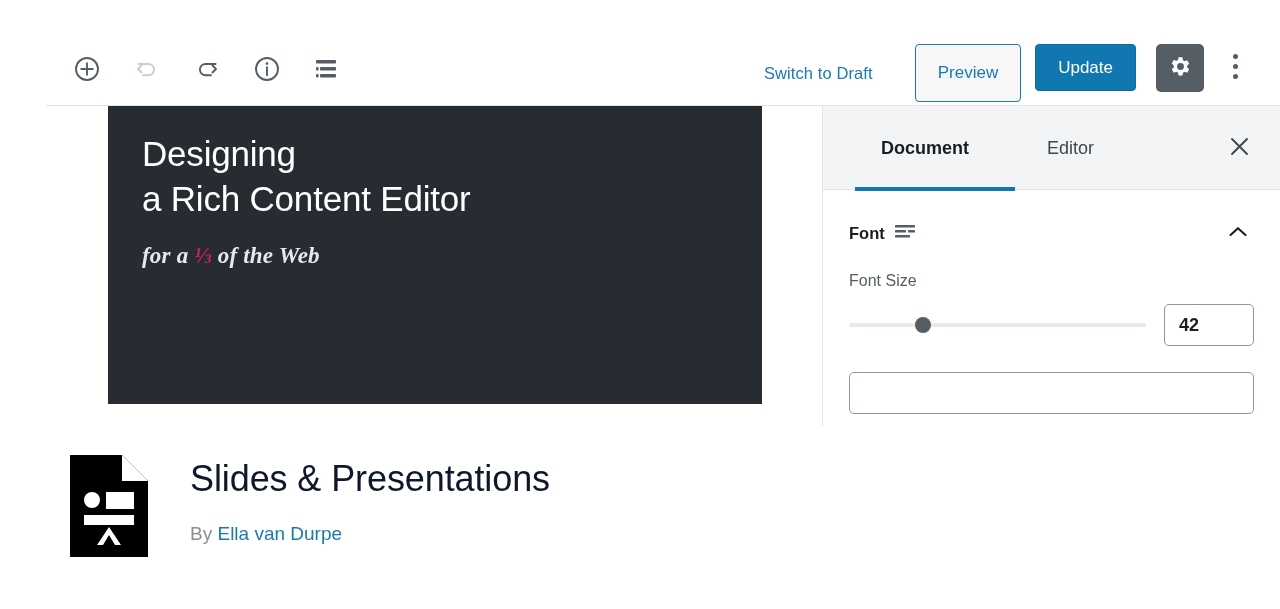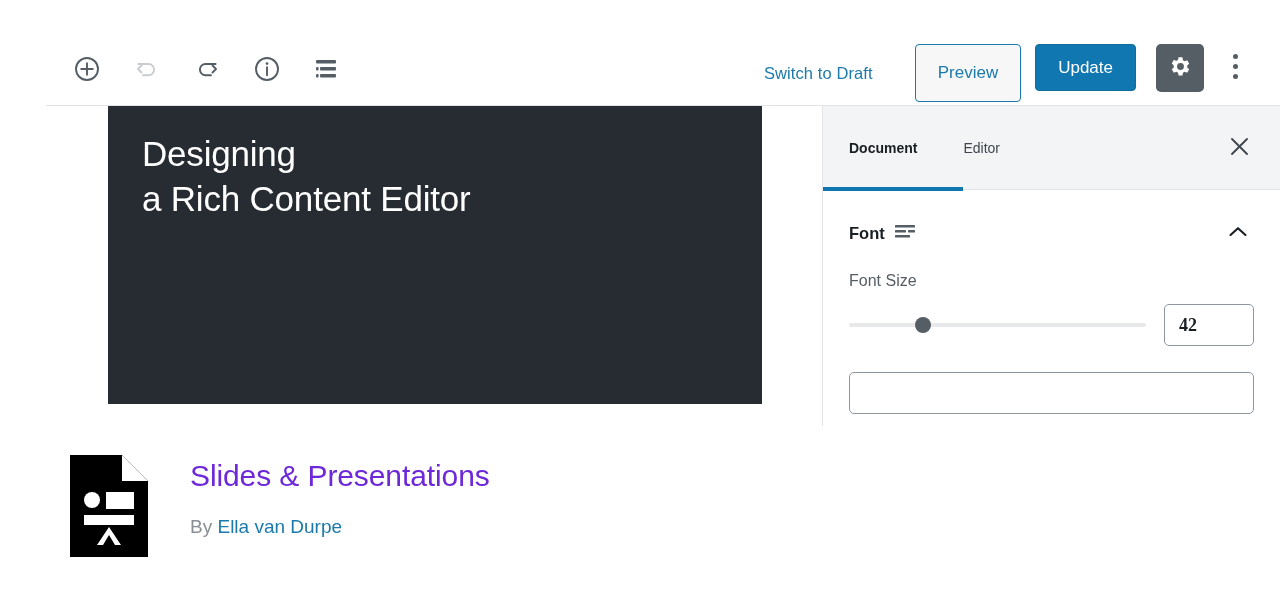--- a/index.html
+++ b/index.html
@@ -100,23 +100,23 @@
     border-left: 1px solid #e2e4e7;
     overflow: hidden;
   }
   .panel-tabs {
     position: relative;
     height: 84px; background: #f3f4f5;
     border-bottom: 1px solid #e2e4e7;
     display: flex; align-items: center; padding: 0 26px;
   }
   .panel-tab {
-    font-size: 14px; color: #40464d; background: none; border: none;
+    font-size: 18px; color: #40464d; background: none; border: none;
     cursor: pointer; padding: 0; margin-right: 46px; height: 84px; line-height: 84px;
-    font-family: "Liberation Sans", sans-serif; position: relative;
+    font-family: "Liberation Sans", sans-serif; position: relative; margin-left: 32px;
   }
   .panel-tab.active { font-weight: bold; color: #191e23; }
   .panel-tab.active::after {
     content: ""; position: absolute; left: -26px; right: -46px; bottom: -1px;
     height: 4px; background: #1077b0;
   }
   .panel-close {
     position: absolute; right: 22px; top: 50%; transform: translateY(-50%);
     width: 38px; height: 38px; background: none; border: none; cursor: pointer;
     display: flex; align-items: center; justify-content: center;
@@ -144,38 +144,38 @@
     cursor: pointer;
   }
   .slider-thumb {
     position: absolute; top: 50%; width: 16px; height: 16px; border-radius: 50%;
     background: #555d65; transform: translate(-50%, -50%); cursor: grab;
   }
   .num-box {
     width: 90px; height: 42px; border: 1px solid #8d96a0; border-radius: 5px;
     display: flex; align-items: center; padding-left: 14px;
     font-size: 18px; font-weight: bold; color: #191e23; background: #fff;
-    font-family: Liberation Serif, serif;
+    font-family: Liberation Sans, sans-serif;
   }
   .select-box {
     width: 100%; height: 42px; border: 1px solid #8d96a0; border-radius: 5px;
     display: flex; align-items: center; padding-left: 14px;
     font-size: 16px; color: #191e23; background: #fff; overflow: hidden;
     white-space: nowrap; font-family: "Liberation Sans", sans-serif;
   }
 
   
   .footer-card {
     position: absolute; left: 70px; top: 455px;
     display: flex; align-items: flex-start; gap: 0;
   }
   .doc-icon { width: 78px; height: 102px; flex: none; }
   .footer-text { margin-left: 42px; padding-top: 4px; }
   .footer-title {
-    font-size: 30px; color: #6d28d9; font-weight: 400; letter-spacing: -0.1px;
+    font-size: 36px; color: #0f172a; font-weight: 400; letter-spacing: -0.1px;
     font-family: "Liberation Sans", sans-serif; line-height: 1.1;
   }
   .footer-by { margin-top: 24px; font-size: 19px; color: #8a8f94; font-family: "Liberation Sans", sans-serif; }
   .footer-by a { color: #1b7aab; text-decoration: none; }
 </style>
 </head>
 <body>
 
 <div class="screen">
 
@@ -260,20 +260,21 @@
 
     </div>
 
     <div class="toolbar-rule"></div>
   </div>
 
   <div class="slide">
     <div class="slide-inner">
       <h1 class="slide-title">Designing
 a Rich Content Editor</h1>
+      <div class="slide-subtitle"><span>for a </span><span class="frac">⅓</span><span> of the Web</span></div>
     </div>
   </div>
 
   <div class="panel">
 
     <div class="panel-tabs">
       <button class="panel-tab active">Document</button>
       <button class="panel-tab">Editor</button>
       <button class="panel-close">
         <span>

